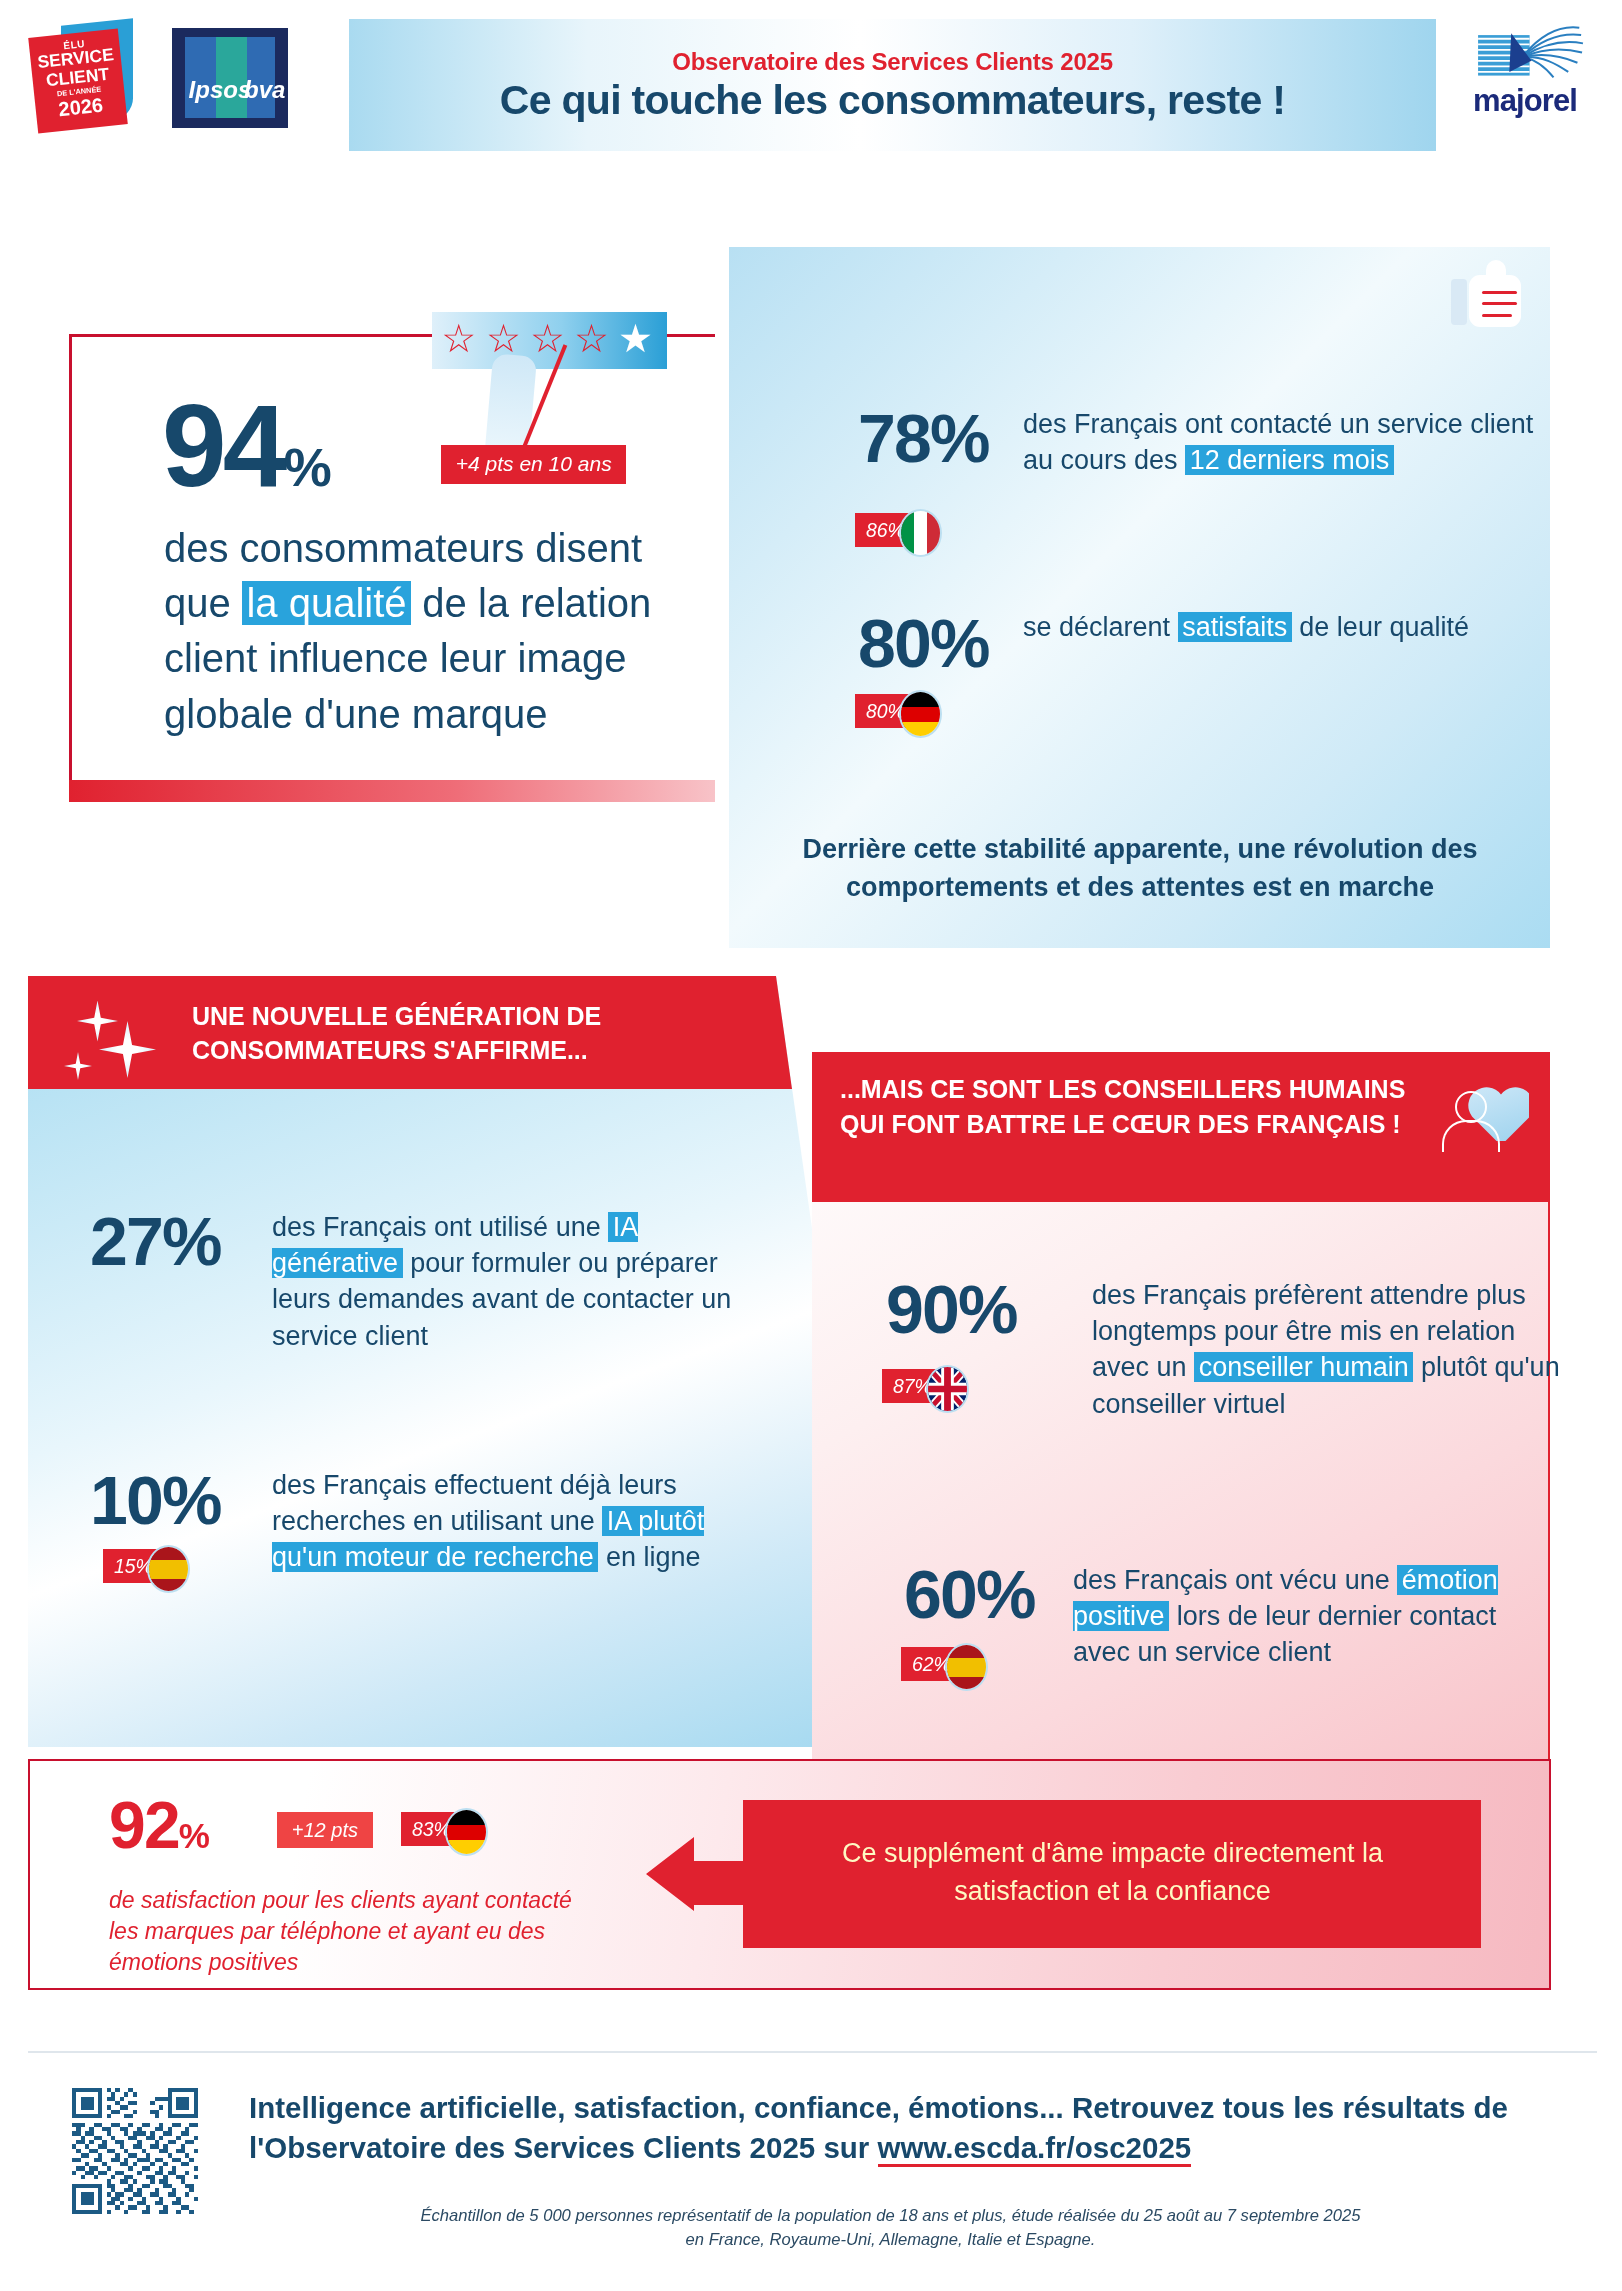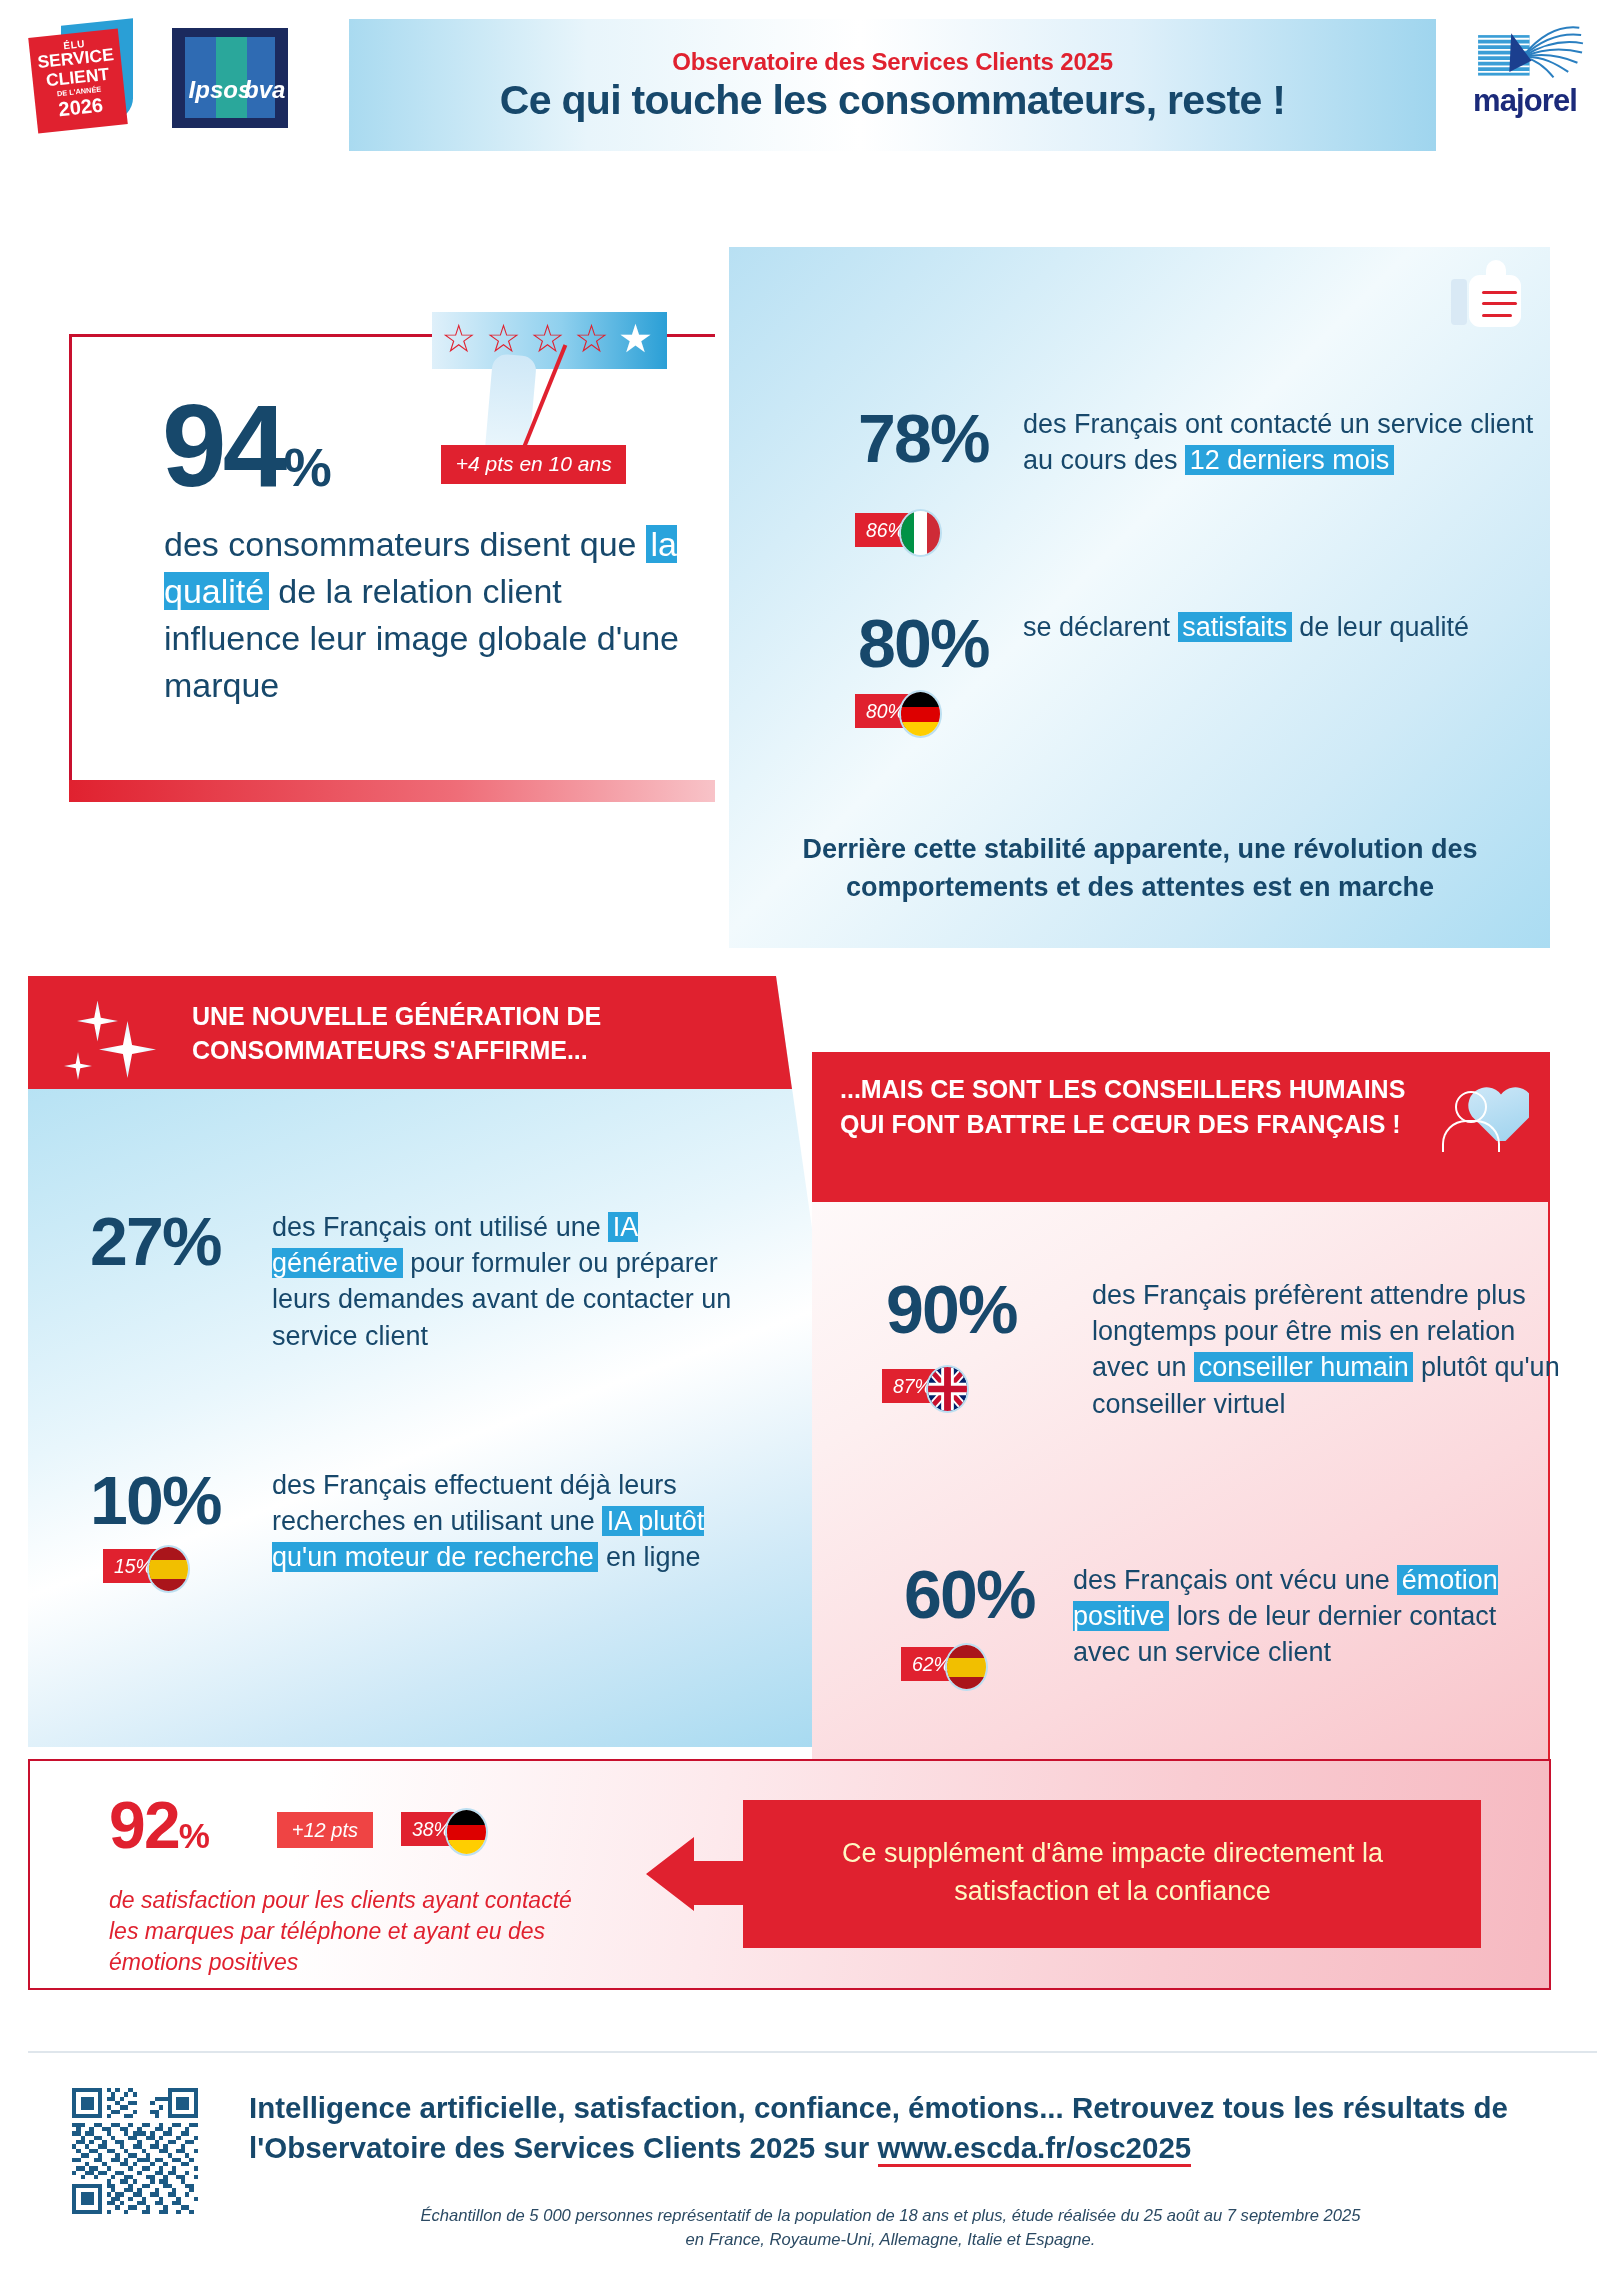--- a/index.html
+++ b/index.html
@@ -74,21 +74,21 @@
     background:linear-gradient(180deg,#cfe8f7 0%,#eaf6fc 100%);
     border-radius:14.8px 14.8px 5.5px 5.5px;transform:rotate(5deg);
   }
   #hand-line{position:absolute;left:543px;top:341px;width:3.7px;height:109px;background:#E0212F;transform:rotate(22deg);}
   #big94{position:absolute;left:162px;top:388px;font-size:116px;font-weight:bold;color:#17486b;line-height:1;letter-spacing:-3.7px;}
   #big94 .pc{font-size:54px;}
   #badge-4pts{
     position:absolute;left:441px;top:445px;background:#E0212F;color:#fff;font-style:italic;
     font-size:21px;padding:7.4px 14.8px;white-space:nowrap;
   }
-  #txt94{position:absolute;left:164px;top:521px;width:535px;font-size:34px;line-height:1.38;color:#17486b;}
+  #txt94{position:absolute;left:164px;top:521px;width:535px;font-size:40px;line-height:1.38;color:#17486b;}
 
   
   #panel-usage{position:absolute;left:729px;top:247px;width:821px;height:701px;
     background:linear-gradient(135deg,#b8e0f3 0%,#f2fafd 45%,#cfeaf7 75%,#aadcf2 100%);}
   #panel-usage-head{position:absolute;left:729px;top:247px;width:821px;height:97px;background:#E0212F;}
   #panel-usage-head .ht{position:absolute;left:37px;top:18.5px;width:628px;text-align:center;color:#fff;font-weight:bold;font-size:25px;line-height:1.3;letter-spacing:0.2px;}
   #thumb-icon{position:absolute;left:1449px;top:260px;width:79px;height:70px;}
   .thumb-fist{position:absolute;left:20px;top:14.8px;width:52px;height:52px;background:#fff;border-radius:11px;}
   .thumb-up{position:absolute;left:37px;top:0px;width:20px;height:31px;background:#fff;border-radius:10px 10px 2.8px 2.8px;}
   .thumb-cuff{position:absolute;left:1.8px;top:18.5px;width:16.6px;height:46px;background:#d9e9f5;border-radius:3.7px;}
@@ -351,21 +351,21 @@
         </span>
     </span>
   </div>
   <div class="stat-row stat-txt" style="left:1073px;top:1562px;width:471px;"><span>des Français ont vécu une </span><span class="hl">émotion positive</span><span> lors de leur dernier contact avec un service client</span></div>
 
   <div id="panel-92"></div>
   <div id="big92"><span>92</span><span class="pc">%</span></div>
   <div id="badge-12pts">+12 pts</div>
   <div id="badge-83">
     <span class="flagbadge">
-      <span class="pctbox">38%</span>
+      <span class="pctbox">83%</span>
       <span class="flag h">
           <i style="background:#000000"></i>
           <i style="background:#DD0000"></i>
           <i style="background:#FFCE00"></i>
         </span>
     </span>
   </div>
   <div id="txt92">de satisfaction pour les clients ayant contacté les marques par téléphone et ayant eu des émotions positives</div>
   <div id="arrow-head"></div>
   <div id="arrow-box">

